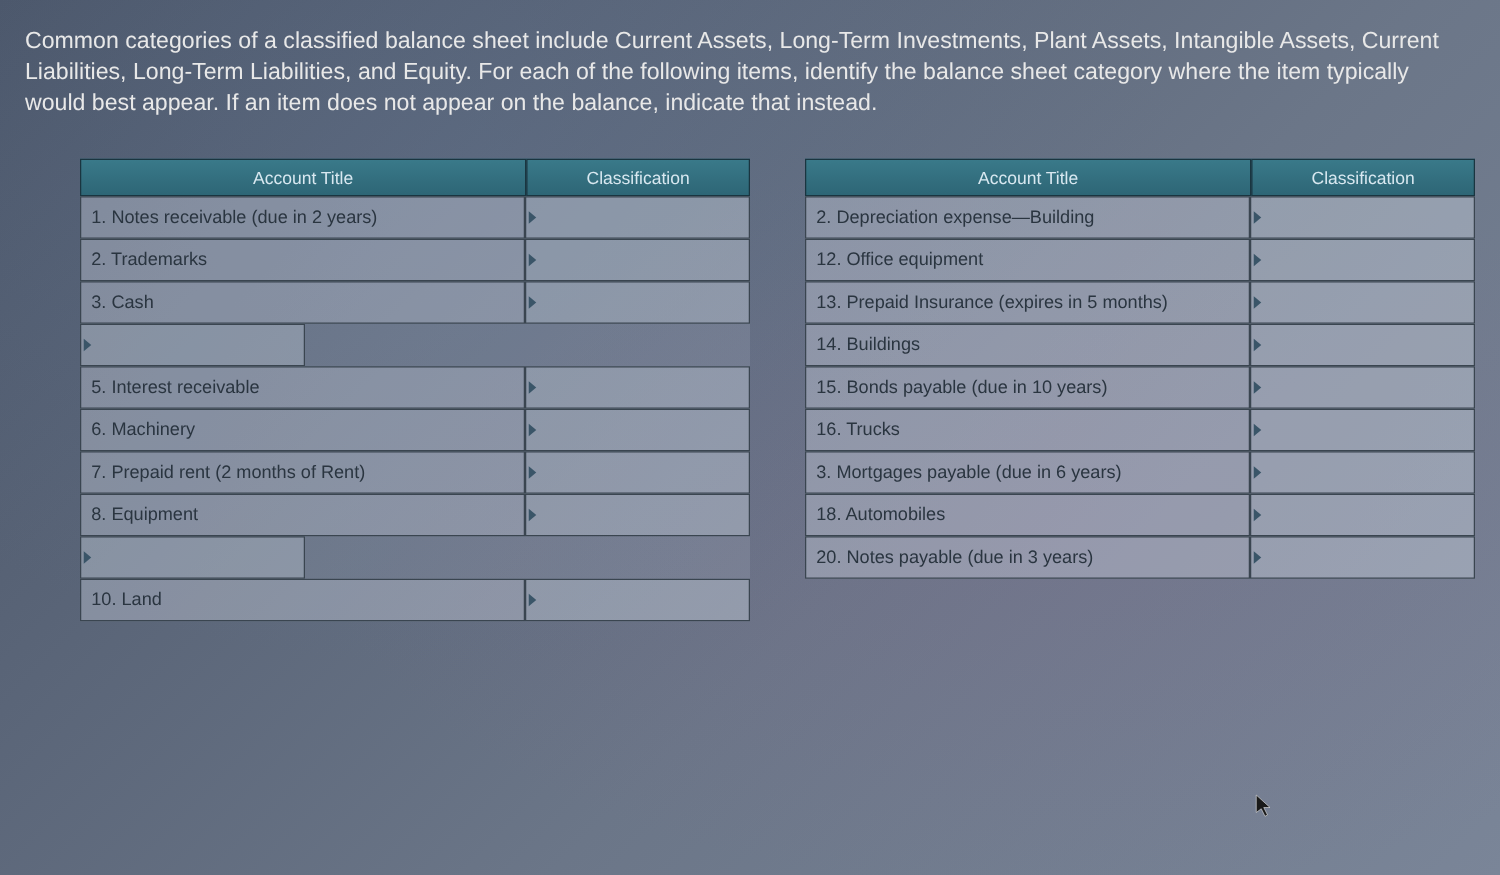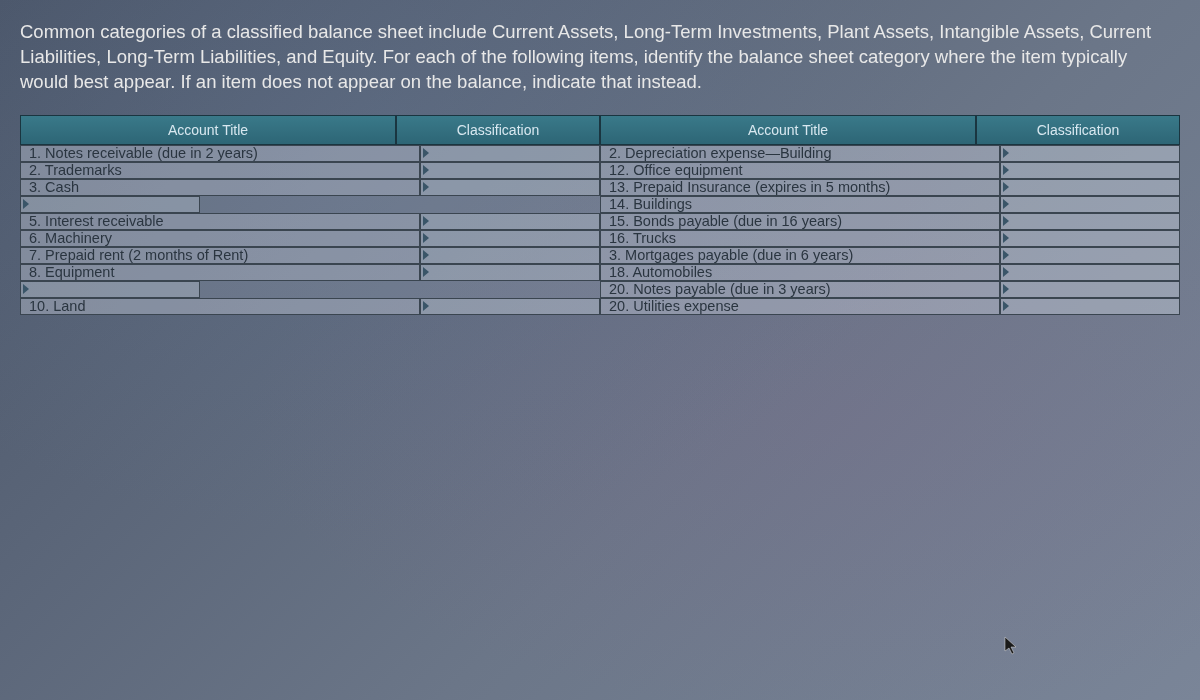--- a/index.html
+++ b/index.html
@@ -24,32 +24,33 @@
       right: 0;
       bottom: 0;
       background: radial-gradient(ellipse at 30% 20%, rgba(100,120,150,0.3) 0%, transparent 50%),
                   radial-gradient(ellipse at 70% 60%, rgba(130,100,140,0.2) 0%, transparent 50%);
       pointer-events: none;
     }
     .instructions {
       color: #e8e8e8;
       font-size: 18.5px;
       line-height: 1.35;
-      margin-bottom: 20px;
+      margin-bottom: 32px;
       position: relative;
       z-index: 1;
     }
     .table-container {
       display: flex;
       position: relative;
       z-index: 1;
     }
     .table-half {
       display: flex;
       flex-direction: column;
+      margin-left: 44px;
     }
     .table-half.left {
       width: 50%;
     }
     .table-half.right {
       width: 50%;
     }
     .header-row {
       display: flex;
       background: linear-gradient(180deg, #3a7a8a 0%, #2d6575 100%);
@@ -61,25 +62,25 @@
       align-items: center;
       justify-content: center;
       color: #d8e8f0;
       font-size: 14px;
       font-weight: normal;
     }
     .header-cell.account-title {
       flex: 1;
     }
     .header-cell.classification {
-      width: 204px;
+      width: 179px;
     }
     .data-row {
       display: flex;
-      height: 17px;
+      height: 34px;
       background: rgba(200, 210, 220, 0.15);
     }
     .data-cell {
       border: 1px solid #3a4550;
       display: flex;
       align-items: center;
       padding: 0 8px;
       color: #2a3540;
       font-size: 14.5px;
       background: rgba(220, 225, 235, 0.25);
@@ -206,21 +207,21 @@
             <div class="dropdown-arrow"></div>
           </div>
         </div>
         <div class="data-row">
           <div class="data-cell account">14. Buildings</div>
           <div class="data-cell classification-cell">
             <div class="dropdown-arrow"></div>
           </div>
         </div>
         <div class="data-row">
-          <div class="data-cell account">15. Bonds payable (due in 16 years)</div>
+          <div class="data-cell account">15. Bonds payable (due in 10 years)</div>
           <div class="data-cell classification-cell">
             <div class="dropdown-arrow"></div>
           </div>
         </div>
         <div class="data-row">
           <div class="data-cell account">16. Trucks</div>
           <div class="data-cell classification-cell">
             <div class="dropdown-arrow"></div>
           </div>
         </div>
@@ -231,26 +232,20 @@
           </div>
         </div>
         <div class="data-row">
           <div class="data-cell account">18. Automobiles</div>
           <div class="data-cell classification-cell">
             <div class="dropdown-arrow"></div>
           </div>
         </div>
         <div class="data-row">
           <div class="data-cell account">20. Notes payable (due in 3 years)</div>
-          <div class="data-cell classification-cell">
-            <div class="dropdown-arrow"></div>
-          </div>
-        </div>
-        <div class="data-row">
-          <div class="data-cell account">20. Utilities expense</div>
           <div class="data-cell classification-cell">
             <div class="dropdown-arrow"></div>
           </div>
         </div>
       </div>
   </div>
 </div>
 
 <div class="cursor">
   <svg width="16" height="20" viewBox="0 0 16 20">

